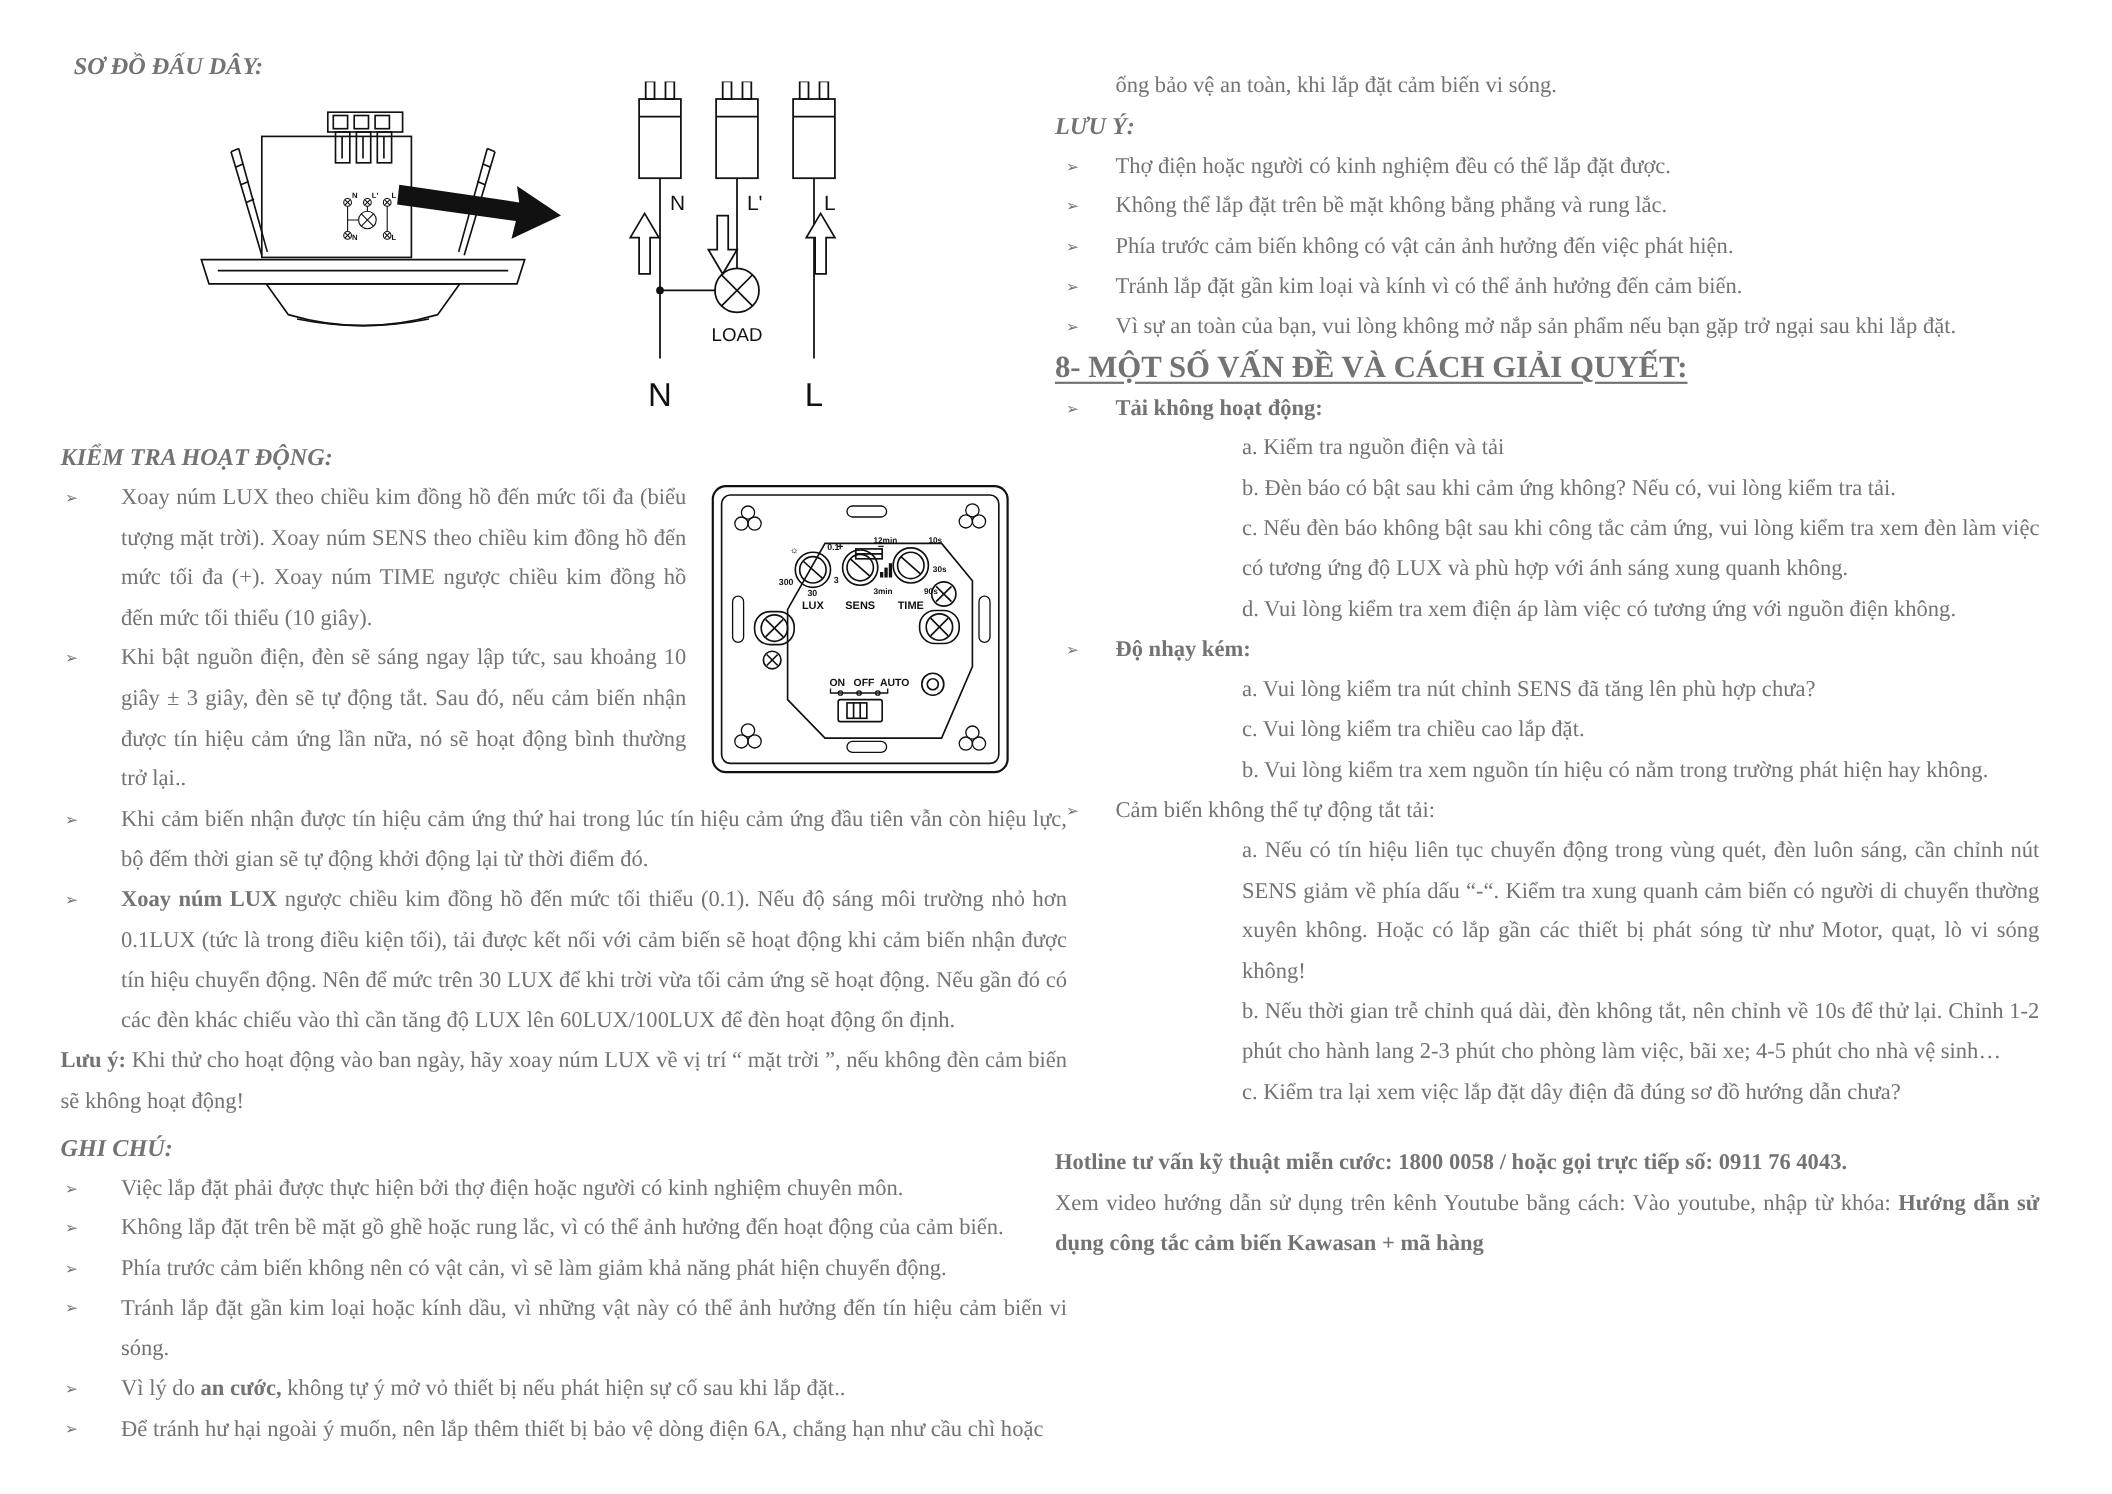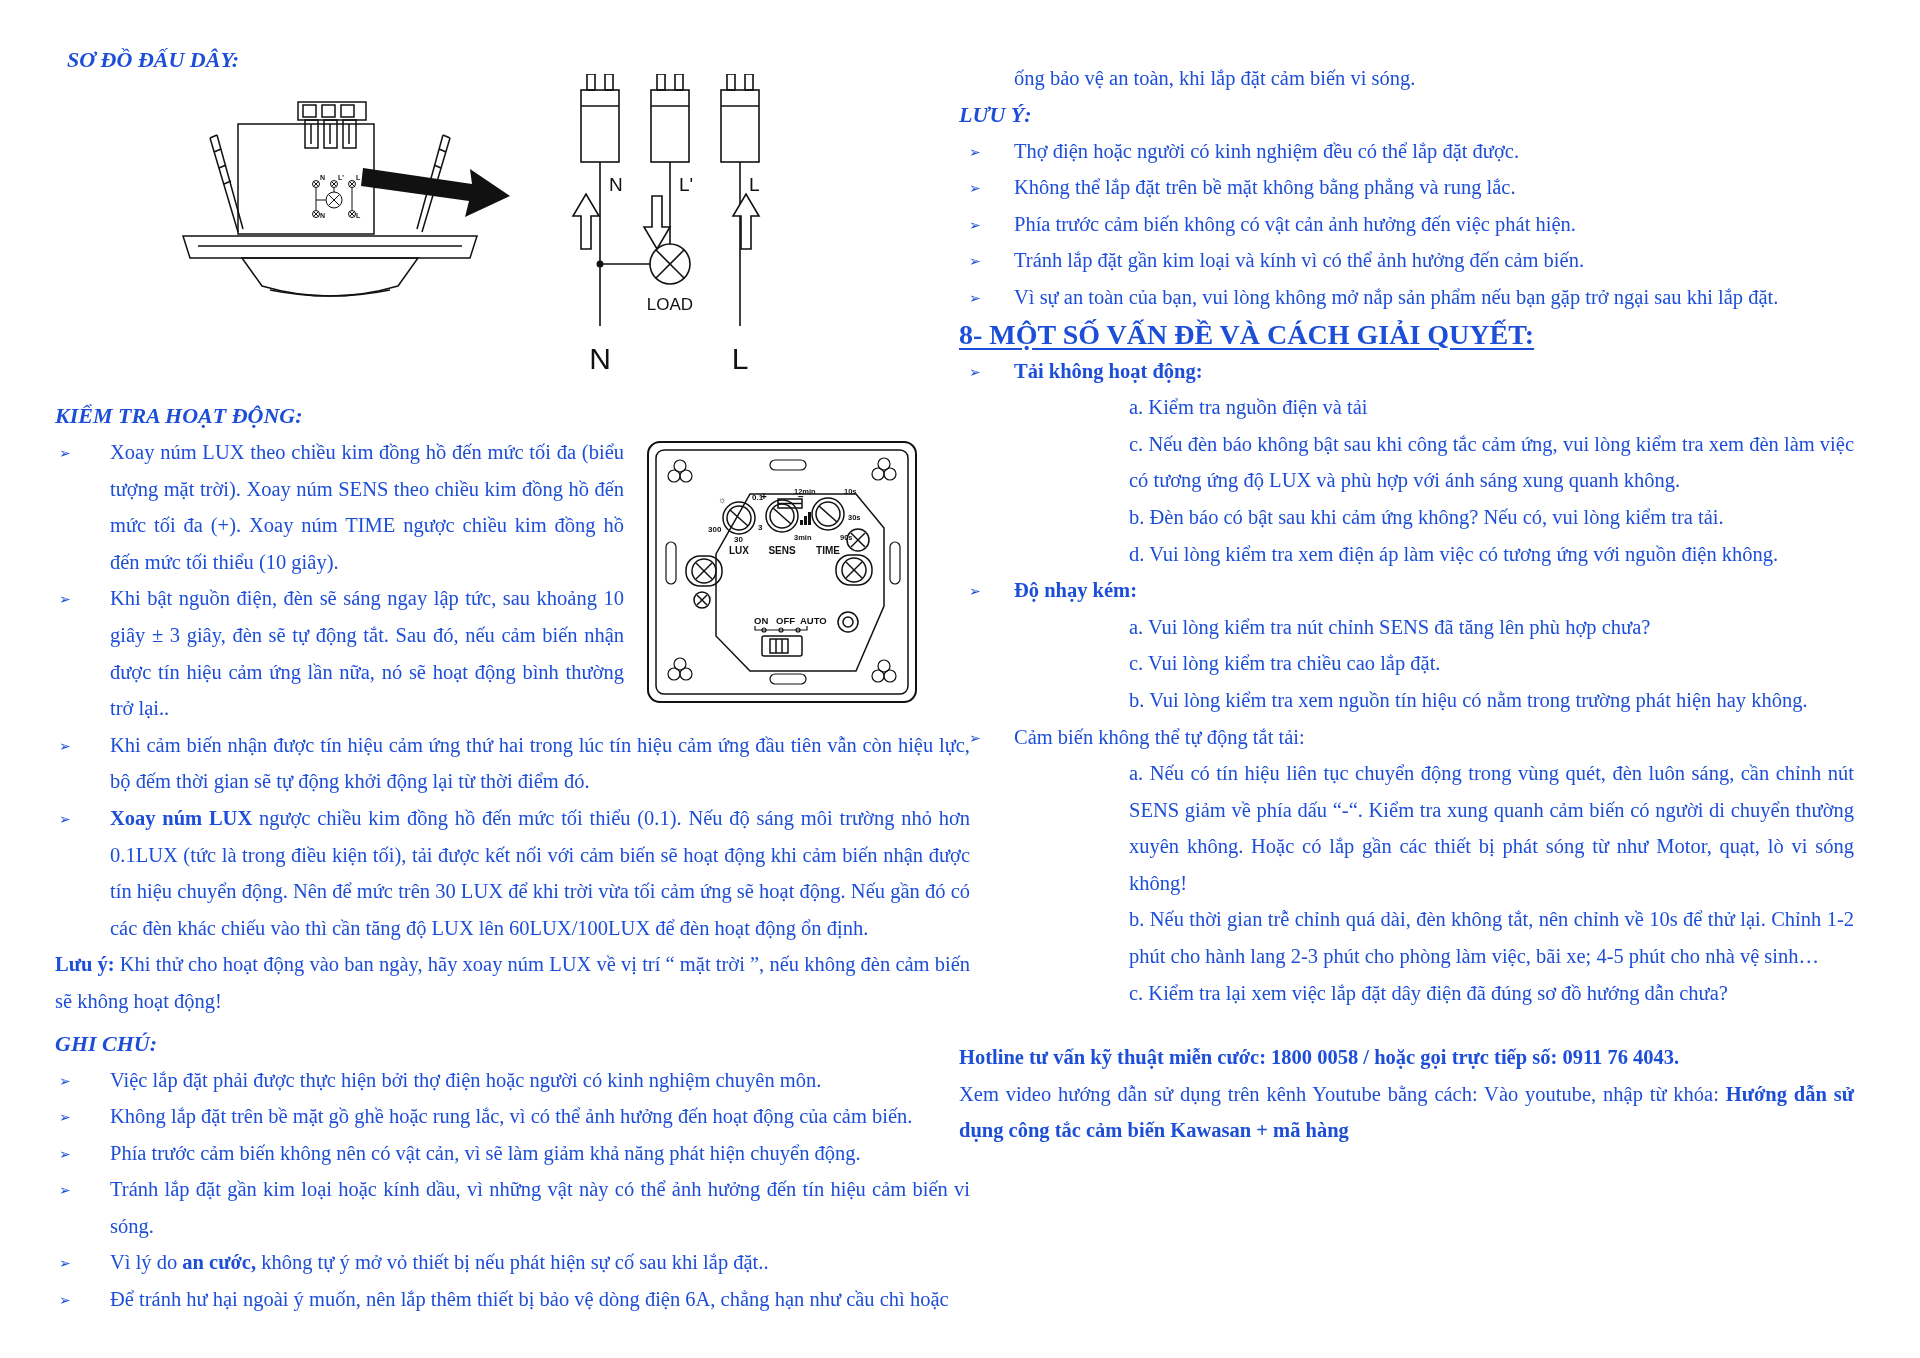--- a/index.html
+++ b/index.html
@@ -1,17 +1,17 @@
 <!DOCTYPE html>
 <html><head>
 <meta charset="utf-8">
 <style>
   html,body{margin:0;padding:0;background:#ffffff;}
   .page{position:relative;width:1920px;height:1358px;background:#fff;overflow:hidden;
-        font-family:"Liberation Serif",serif;font-size:20.5px;color:#1d4ed8;}
+        font-family:"Liberation Serif",serif;font-size:20.5px;color:#737373;}
   .col{position:absolute;top:42px;}
   .col-left{left:55px;width:915px;}
   .col-right{left:959px;width:895px;}
   .h-it{font-weight:bold;font-style:italic;font-size:22px;line-height:36px;margin:0;}
   .h-8{font-weight:bold;font-size:28px;line-height:37px;margin:0;
        text-decoration:underline;text-underline-offset:4px;}
   p{margin:0;line-height:36.6px;}
   .li{position:relative;padding-left:55px;text-align:justify;line-height:36.6px;}
   .li .mk{position:absolute;left:4px;top:1px;font-family:"DejaVu Sans",sans-serif;
           font-size:14px;}
@@ -331,22 +331,22 @@
       <span>Vì sự an toàn của bạn, vui lòng không mở nắp sản phẩm nếu bạn gặp trở ngại sau khi lắp đặt.</span>
     </div>
 
     <h2 class="h-8">8- MỘT SỐ VẤN ĐỀ VÀ CÁCH GIẢI QUYẾT:</h2>
 
     <div class="li li-plain">
       <span class="mk" style="left:10px">➢</span>
       <span class="bold">Tải không hoạt động:</span>
     </div>
     <p class="step">a. Kiểm tra nguồn điện và tải</p>
+    <p class="step">b. Đèn báo có bật sau khi cảm ứng không? Nếu có, vui lòng kiểm tra tải.</p>
     <p class="step">c. Nếu đèn báo không bật sau khi công tắc cảm ứng, vui lòng kiểm tra xem đèn làm việc có tương ứng độ LUX và phù hợp với ánh sáng xung quanh không.</p>
-    <p class="step">b. Đèn báo có bật sau khi cảm ứng không? Nếu có, vui lòng kiểm tra tải.</p>
     <p class="step">d. Vui lòng kiểm tra xem điện áp làm việc có tương ứng với nguồn điện không.</p>
 
     <div class="li li-plain">
       <span class="mk" style="left:10px">➢</span>
       <span class="bold">Độ nhạy kém:</span>
     </div>
     <p class="step">a. Vui lòng kiểm tra nút chỉnh SENS đã tăng lên phù hợp chưa?</p>
     <p class="step">c. Vui lòng kiểm tra chiều cao lắp đặt.</p>
     <p class="step">b. Vui lòng kiểm tra xem nguồn tín hiệu có nằm trong trường phát hiện hay không.</p>
 

